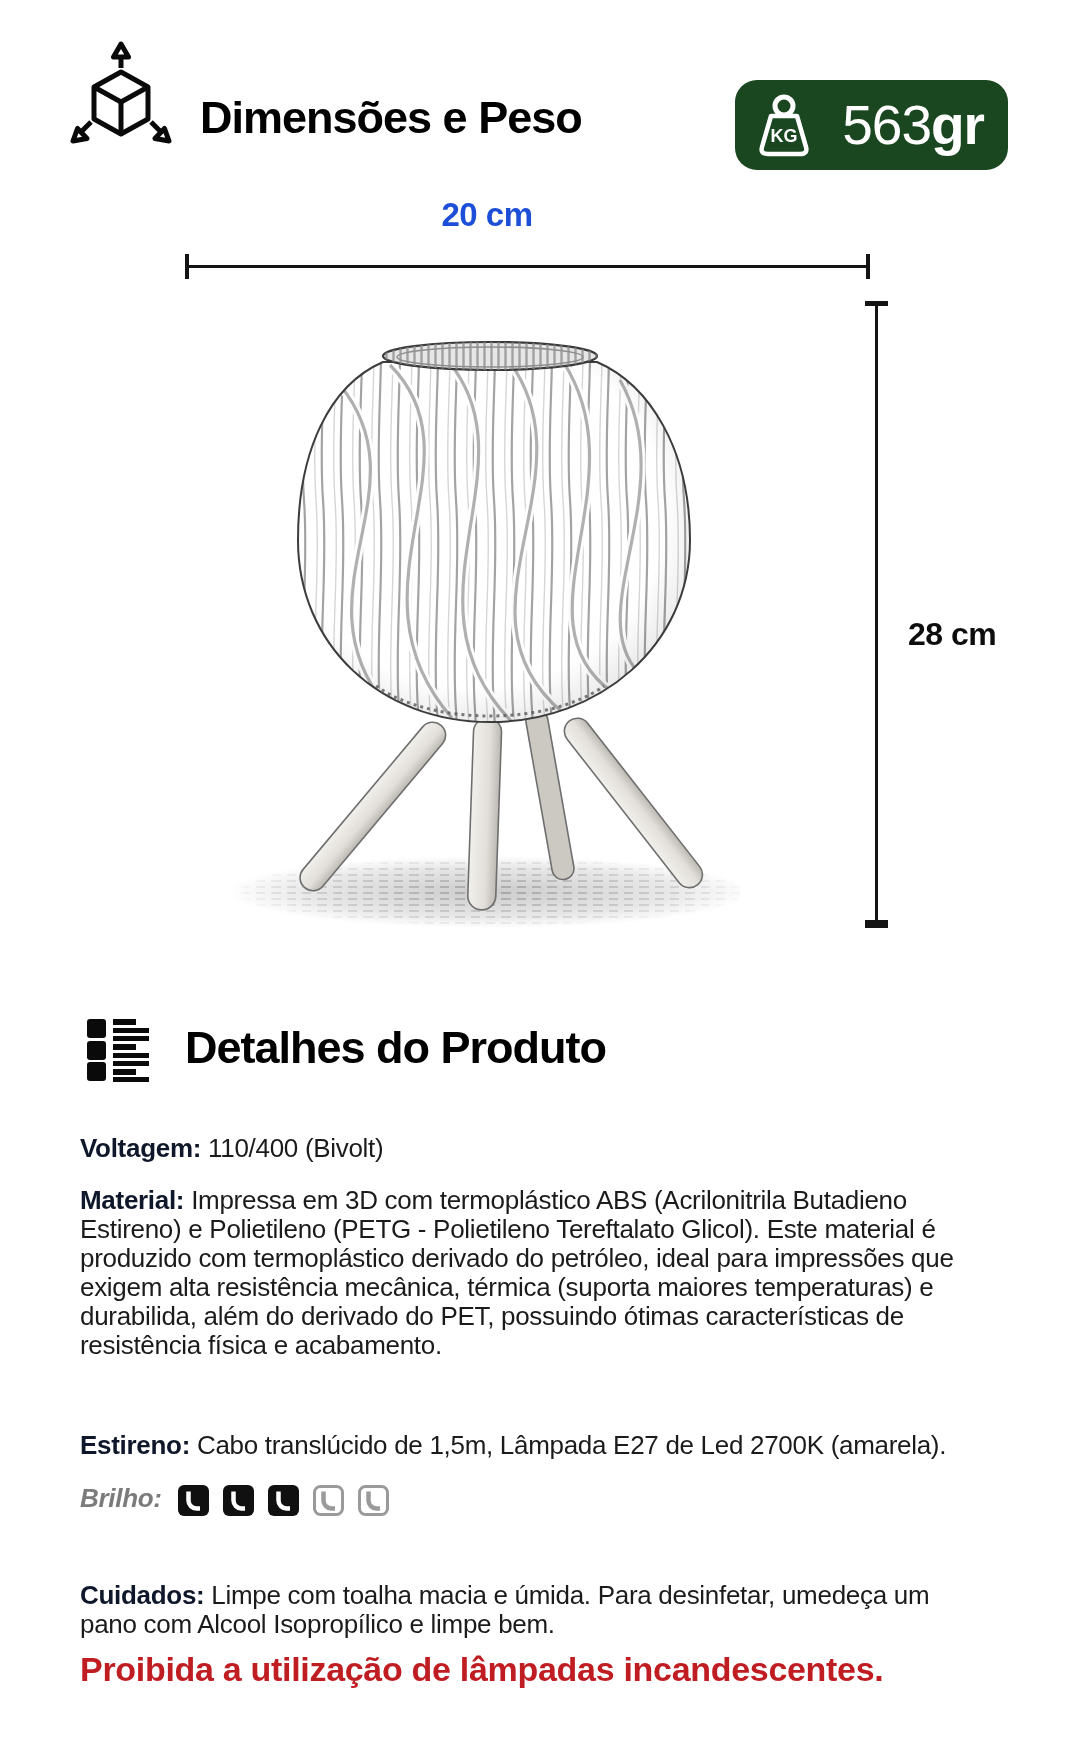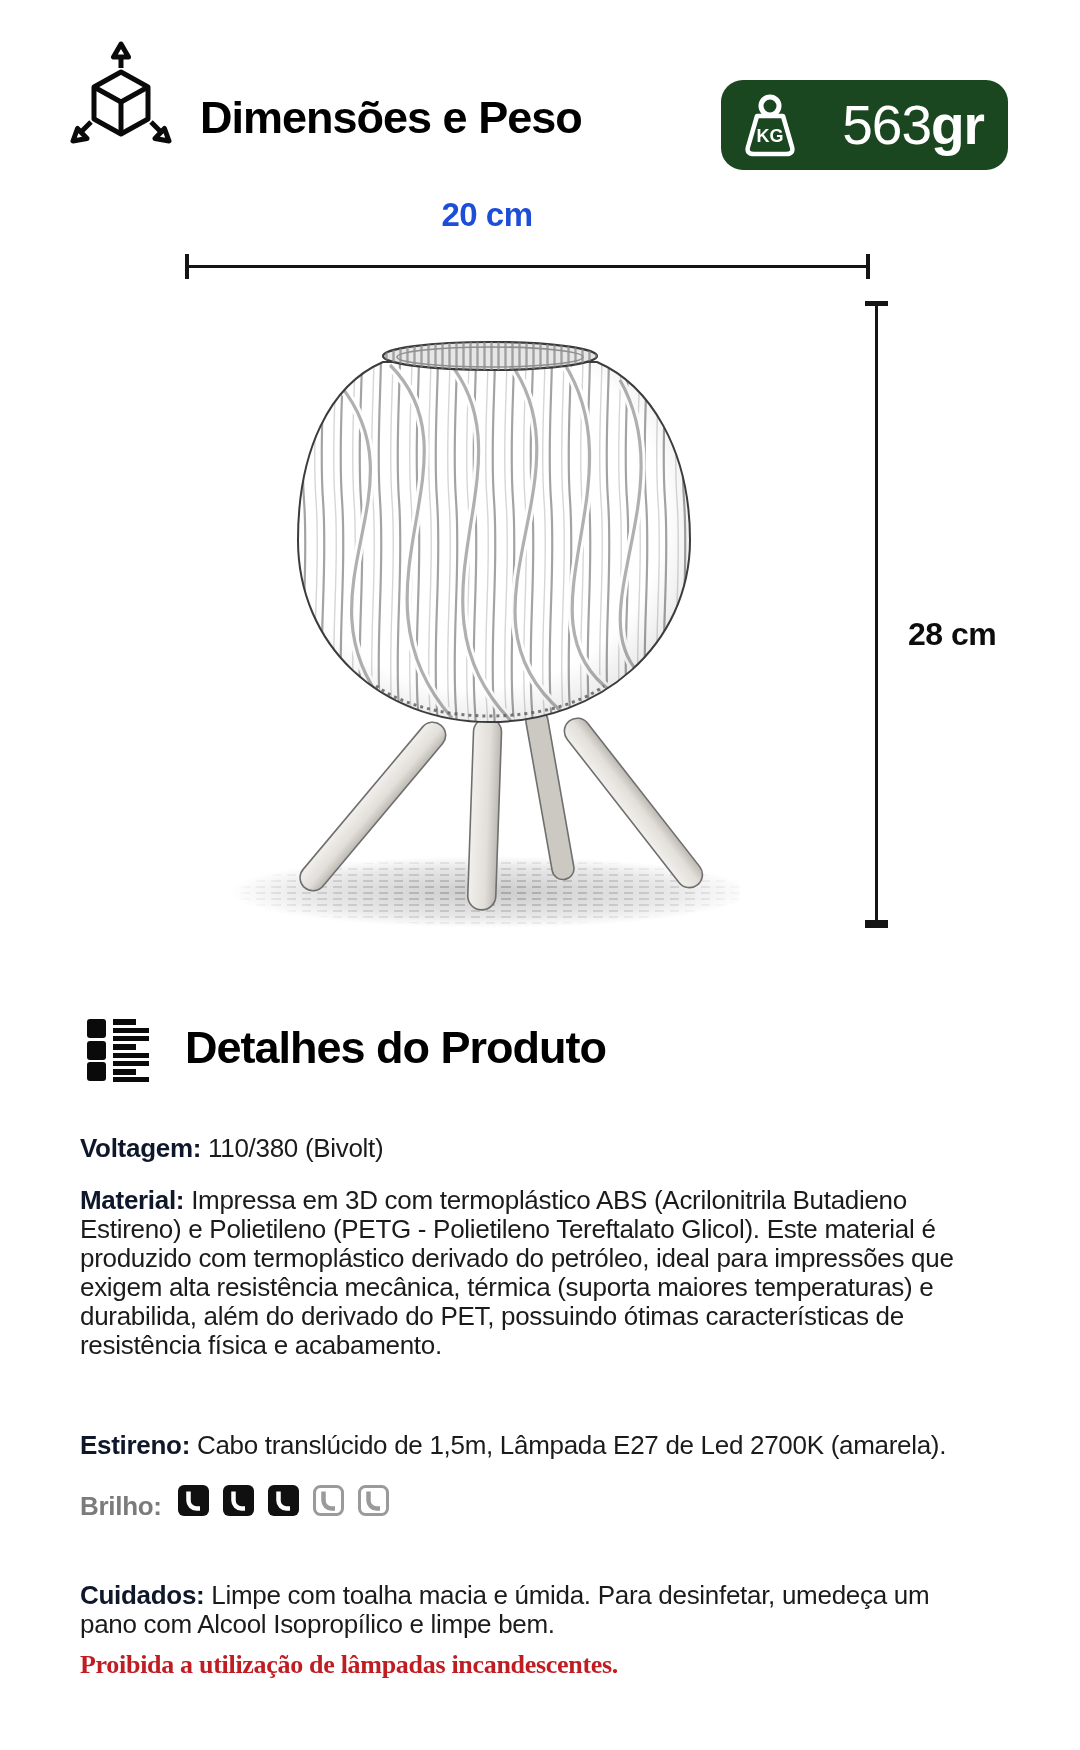--- a/index.html
+++ b/index.html
@@ -11,21 +11,21 @@
     overflow:hidden;
   }
   
   .dim-header-icon{position:absolute;left:70px;top:40px;width:102px;height:122px;}
   .page-title{
     position:absolute;left:200px;top:92px;
     font-size:45px;font-weight:700;letter-spacing:-1px;color:#000;
   }
   .weight-badge{
     position:absolute;right:72px;top:80px;height:90px;
-    display:flex;align-items:center;gap:14px;
+    display:flex;align-items:center;
     padding:0 24px 0 20px;border-radius:22px;
     box-sizing:border-box;
   }
   .weight-badge .kg-ico{width:58px;height:66px;}
   .weight-badge .wtxt{color:#fff;font-size:55px;letter-spacing:-1px;margin-left:29px;}
   .weight-badge .wval{font-weight:500;}
   .weight-badge .wunit{font-weight:800;}
   
   .hline{position:absolute;left:187px;top:265px;width:681px;height:3px;background:#141414;}
   .hcap{position:absolute;top:-11px;width:4px;height:25px;background:#141414;}
@@ -51,27 +51,27 @@
     font-size:45px;font-weight:700;letter-spacing:-1px;color:#000;text-align:center;
   }
   .para{
     position:absolute;left:80px;width:885px;
     font-size:26px;line-height:29px;letter-spacing:-0.3px;color:#1b1b1b;
   }
   .para .lbl{font-weight:700;color:#0f172a;}
   .p-volt{top:1108px;}
   .p-mat{top:1160px;}
   .p-acomp{top:1405px;}
-  .brilho-row{position:absolute;left:80px;top:1483px;display:flex;align-items:flex-end;}
+  .brilho-row{position:absolute;left:80px;top:1483px;display:flex;align-items:flex-start;font-style:italic;}
   .brilho-row .lbl{font-size:26px;font-weight:700;color:#7b7b7b;letter-spacing:-0.3px;margin-right:14px;}
   .bicon{width:35px;height:35px;display:inline-block;}
   .p-cuid{top:1555px;}
   .warning{
     position:absolute;left:80px;top:1650px;width:920px;
-    font-size:26px;font-weight:700;letter-spacing:-0.3px;font-family:Liberation Serif, serif;
+    font-size:34px;font-weight:700;letter-spacing:-0.3px;
   }
 </style>
 </head>
 <body>
 
 <svg class="dim-header-icon" viewBox="0 0 102 122" aria-hidden="true">
   <g fill="none" stroke="#0a0a0a" stroke-width="5" stroke-linejoin="round">
     <polygon points="51,32 78,47 78,79 51,94 24,79 24,47"></polygon>
     <polyline points="24,47 51,62 78,47"></polyline>
     <line x1="51" y1="62" x2="51" y2="94"></line>
@@ -213,21 +213,21 @@
     <rect x="27" y="35" width="36" height="5"></rect>
     <rect x="27" y="43" width="36" height="5"></rect>
     <rect x="1" y="44" width="19" height="19" rx="3"></rect>
     <rect x="27" y="51" width="23" height="6"></rect>
     <rect x="27" y="59" width="36" height="5"></rect>
   </g>
 </svg>
 
 <div class="details-title">Detalhes do Produto</div>
 
-<p class="para p-volt"><span class="lbl">Voltagem:</span> <span>110/380 (Bivolt)</span></p>
+<p class="para p-volt"><span class="lbl">Voltagem:</span> <span>110/400 (Bivolt)</span></p>
 
 <p class="para p-mat"><span class="lbl">Material:</span> <span>Impressa em 3D com termoplástico ABS (Acrilonitrila Butadieno Estireno) e Polietileno (PETG - Polietileno Tereftalato Glicol). Este material é produzido com termoplástico derivado do petróleo, ideal para impressões que exigem alta resistência mecânica, térmica (suporta maiores temperaturas) e durabilida, além do derivado do PET, possuindo ótimas características de resistência física e acabamento.</span></p>
 
 <p class="para p-acomp"><span class="lbl">Estireno:</span> <span>Cabo translúcido de 1,5m, Lâmpada E27 de Led 2700K (amarela).</span></p>
 
 <div class="brilho-row">
   <span class="lbl">Brilho:</span>
   <span id="brilho-icons"><svg class="bicon" viewBox="0 0 35 35" style="margin-right:10px">
         <rect x="2" y="2" width="31" height="31" rx="6" fill="#101010"></rect>
         <path d="M12.5,8.5 v9 a8,8 0 0 0 8,8 h3.5" fill="none" stroke="#ffffff" stroke-width="4.5"></path>

